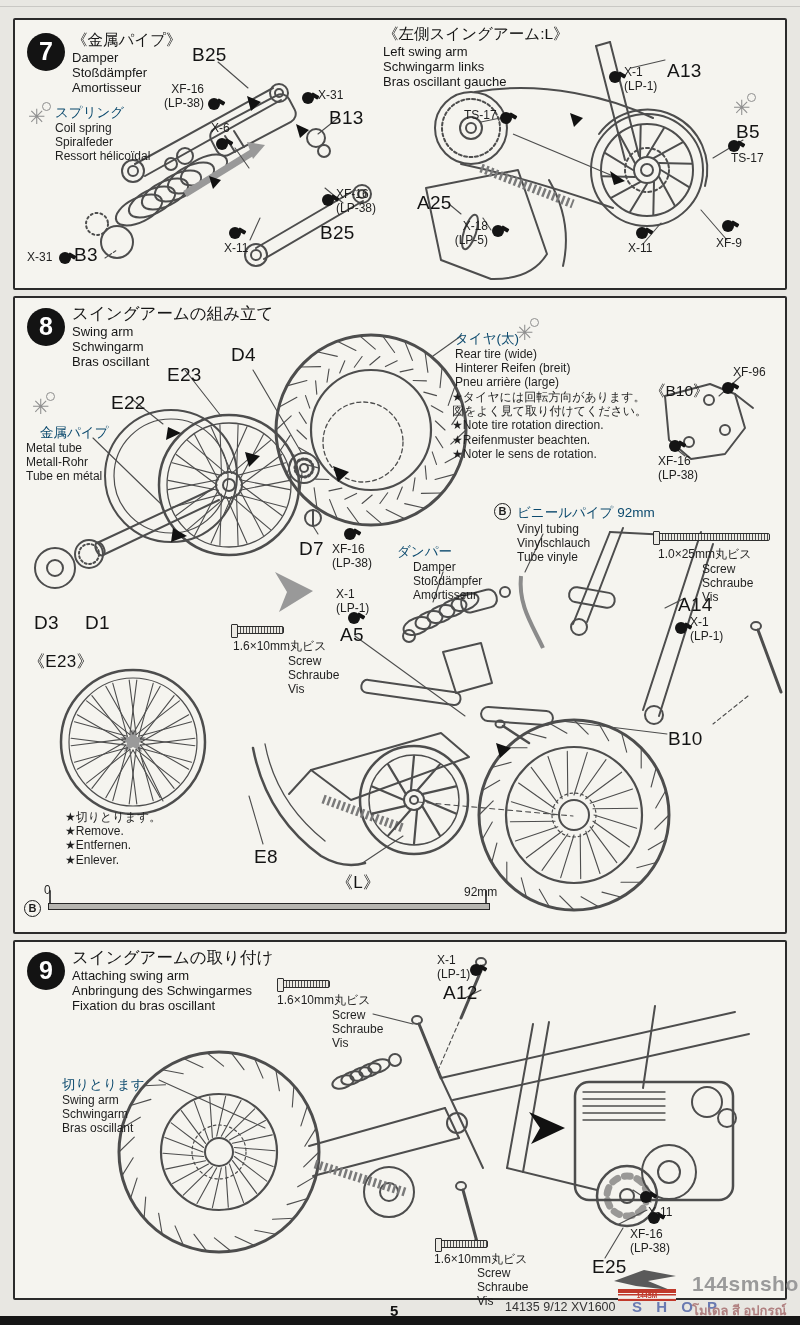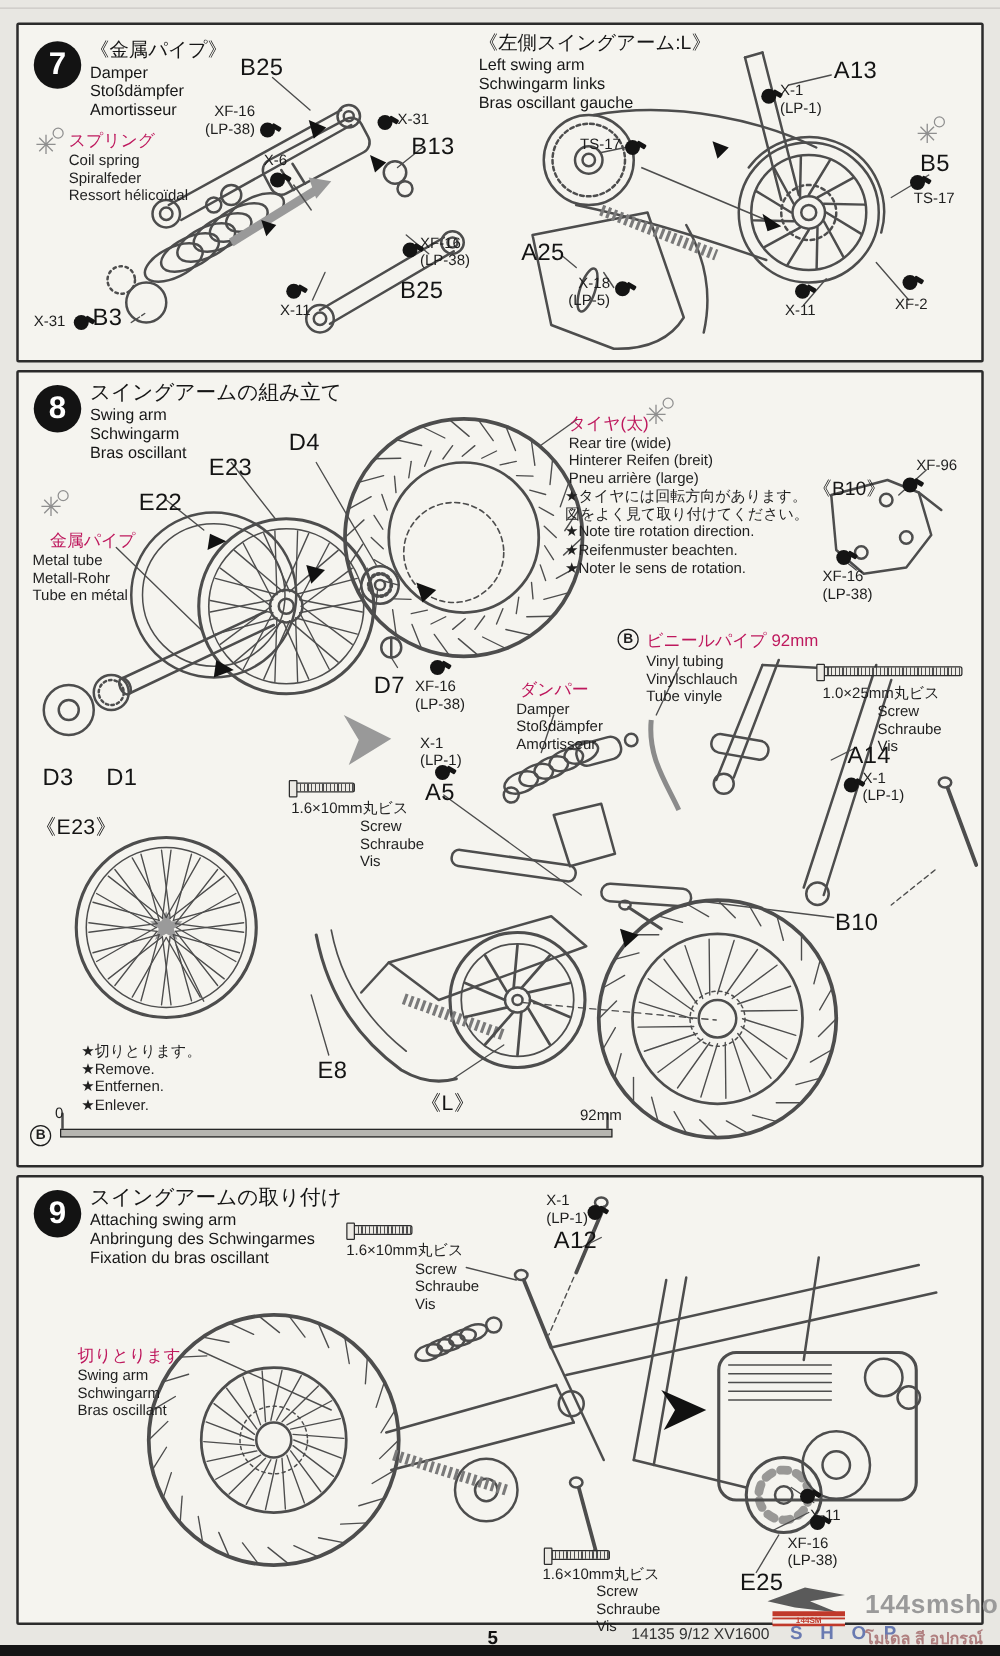--- a/index.html
+++ b/index.html
@@ -4,21 +4,21 @@
 <style>
   *{margin:0;padding:0;box-sizing:border-box}
   html,body{width:800px}
   body{position:relative;height:1325px;background:#e8e7e2;font-family:"Liberation Sans","DejaVu Sans",sans-serif;color:#1d1d1d;overflow:hidden}
   .panel{position:absolute;left:13px;width:774px;border:2px solid #2b2b2b;border-radius:2px;background:#f5f4ef}
   .abs{position:absolute}
   .lab{position:absolute;font-size:19px;letter-spacing:.3px;color:#141414;white-space:pre}
   .big{font-size:17px}
   .sm{position:absolute;font-size:12px;line-height:13.5px;color:#1f1f1f;white-space:pre-line}
   .ra{text-align:right}
-  .jp{position:absolute;font-size:13.5px;color:#be185d;white-space:pre}
+  .jp{position:absolute;font-size:13.5px;color:#0c4a6e;white-space:pre}
   .note{position:absolute;font-size:12px;line-height:14.2px;color:#1f1f1f;white-space:pre-line}
   .t-jp{position:absolute;font-size:15.5px;color:#161616;white-space:pre}
   .t-big{font-size:16.5px}
   .t-rest{position:absolute;font-size:13px;line-height:15px;color:#161616;white-space:pre-line}
   .stepc{position:absolute;width:38px;height:38px;border-radius:50%;background:#131313;color:#fff;font-size:25px;font-weight:bold;text-align:center;line-height:37px}
   .blob{position:absolute;width:12px;height:12px;border-radius:50%;background:#141414}
   .blob::after{content:"";position:absolute;right:-5px;top:2px;width:8px;height:4px;border-radius:1px;background:#141414;transform:rotate(30deg)}
   .snow{position:absolute;color:#8f8f8f;font-size:21px;line-height:21px}
   .snow::before{content:"✳"}
   .snow::after{content:"";position:absolute;right:-5px;top:-4px;width:7px;height:7px;border:1.4px solid #8f8f8f;border-radius:50%}
@@ -160,37 +160,37 @@
 <div class="lab" style="left:320px;top:222px">B25</div>
 <div class="sm" style="left:224px;top:242px">X-11</div>
 <span class="blob" style="left:229px;top:227px"></span>
 <div class="sm" style="left:27px;top:251px">X-31</div>
 <span class="blob" style="left:59px;top:252px"></span>
 <div class="lab" style="left:74px;top:244px">B3</div>
 <div class="t-jp" style="left:383px;top:24px">《左側スイングアーム:L》</div>
 <div class="t-rest" style="left:383px;top:44px">Left swing arm
 Schwingarm links
 Bras oscillant gauche</div>
-<div class="lab" style="left:667px;top:46px">A13</div>
+<div class="lab" style="left:667px;top:60px">A13</div>
 <div class="sm" style="left:624px;top:66px">X-1
 (LP-1)</div>
 <span class="blob" style="left:609px;top:71px"></span>
 <div class="sm" style="left:464px;top:109px">TS-17</div>
 <span class="blob" style="left:500px;top:112px"></span>
 <span class="snow" style="left:733px;top:97px"></span>
 <div class="lab" style="left:736px;top:121px">B5</div>
 <span class="blob" style="left:728px;top:140px"></span>
 <div class="sm" style="left:731px;top:152px">TS-17</div>
 <div class="lab" style="left:417px;top:192px">A25</div>
 <div class="sm ra" style="left:442px;top:220px;width:46px">X-18
 (LP-5)</div>
 <span class="blob" style="left:492px;top:225px"></span>
 <div class="sm" style="left:628px;top:242px">X-11</div>
 <span class="blob" style="left:636px;top:227px"></span>
-<div class="sm" style="left:716px;top:237px">XF-2</div>
+<div class="sm" style="left:716px;top:237px">XF-9</div>
 <span class="blob" style="left:722px;top:220px"></span>
 
 <div class="panel" style="top:296px;height:638px"></div>
 
 <svg class="draw" style="left:13px;top:296px" width="774" height="638" viewBox="0 0 774 638">
   <g class="ln">
     <circle cx="358" cy="134" r="95" stroke-width="3"></circle>
     <circle cx="358" cy="134" r="60" stroke-width="2.2"></circle>
     <circle cx="350" cy="146" r="40" stroke-dasharray="4 3" stroke-width="1.3"></circle>
     <circle cx="216" cy="189" r="70" stroke-width="2.5"></circle>
@@ -521,39 +521,39 @@
 <span class="circ" style="left:494px;top:503px">B</span>
 <div class="jp" style="left:517px;top:504px">ビニールパイプ 92mm</div>
 <div class="note" style="left:517px;top:522px">Vinyl tubing
 Vinylschlauch
 Tube vinyle</div>
 <span class="screw" style="left:658px;top:533px;width:112px"></span>
 <div class="sm" style="left:658px;top:548px">1.0×25mm丸ビス</div>
 <div class="note" style="left:702px;top:562px">Screw
 Schraube
 Vis</div>
-<div class="jp" style="left:416px;top:543px">ダンパー</div>
+<div class="jp" style="left:397px;top:543px">ダンパー</div>
 <div class="note" style="left:413px;top:560px">Damper
 Stoßdämpfer
 Amortisseur</div>
 <div class="lab" style="left:678px;top:594px">A14</div>
 <div class="sm" style="left:690px;top:616px">X-1
 (LP-1)</div>
 <span class="blob" style="left:675px;top:622px"></span>
 <div class="sm" style="left:336px;top:588px">X-1
 (LP-1)</div>
 <span class="blob" style="left:348px;top:612px"></span>
 <div class="lab" style="left:340px;top:624px">A5</div>
 <span class="screw" style="left:236px;top:626px;width:48px"></span>
 <div class="sm" style="left:233px;top:640px">1.6×10mm丸ビス</div>
 <div class="note" style="left:288px;top:654px">Screw
 Schraube
 Vis</div>
 <div class="lab big" style="left:28px;top:650px">《E23》</div>
-<div class="note" style="left:65px;top:834px">★切りとります。
+<div class="note" style="left:65px;top:810px">★切りとります。
 ★Remove.
 ★Entfernen.
 ★Enlever.</div>
 <div class="lab" style="left:254px;top:846px">E8</div>
 <div class="lab big" style="left:336px;top:871px">《L》</div>
 <div class="lab" style="left:668px;top:728px">B10</div>
 <div class="sm" style="left:44px;top:884px">0</div>
 <span class="circ" style="left:24px;top:900px">B</span>
 <div class="ruler" style="left:48px;top:903px;width:442px"></div>
 <div class="sm" style="left:464px;top:886px">92mm</div>

